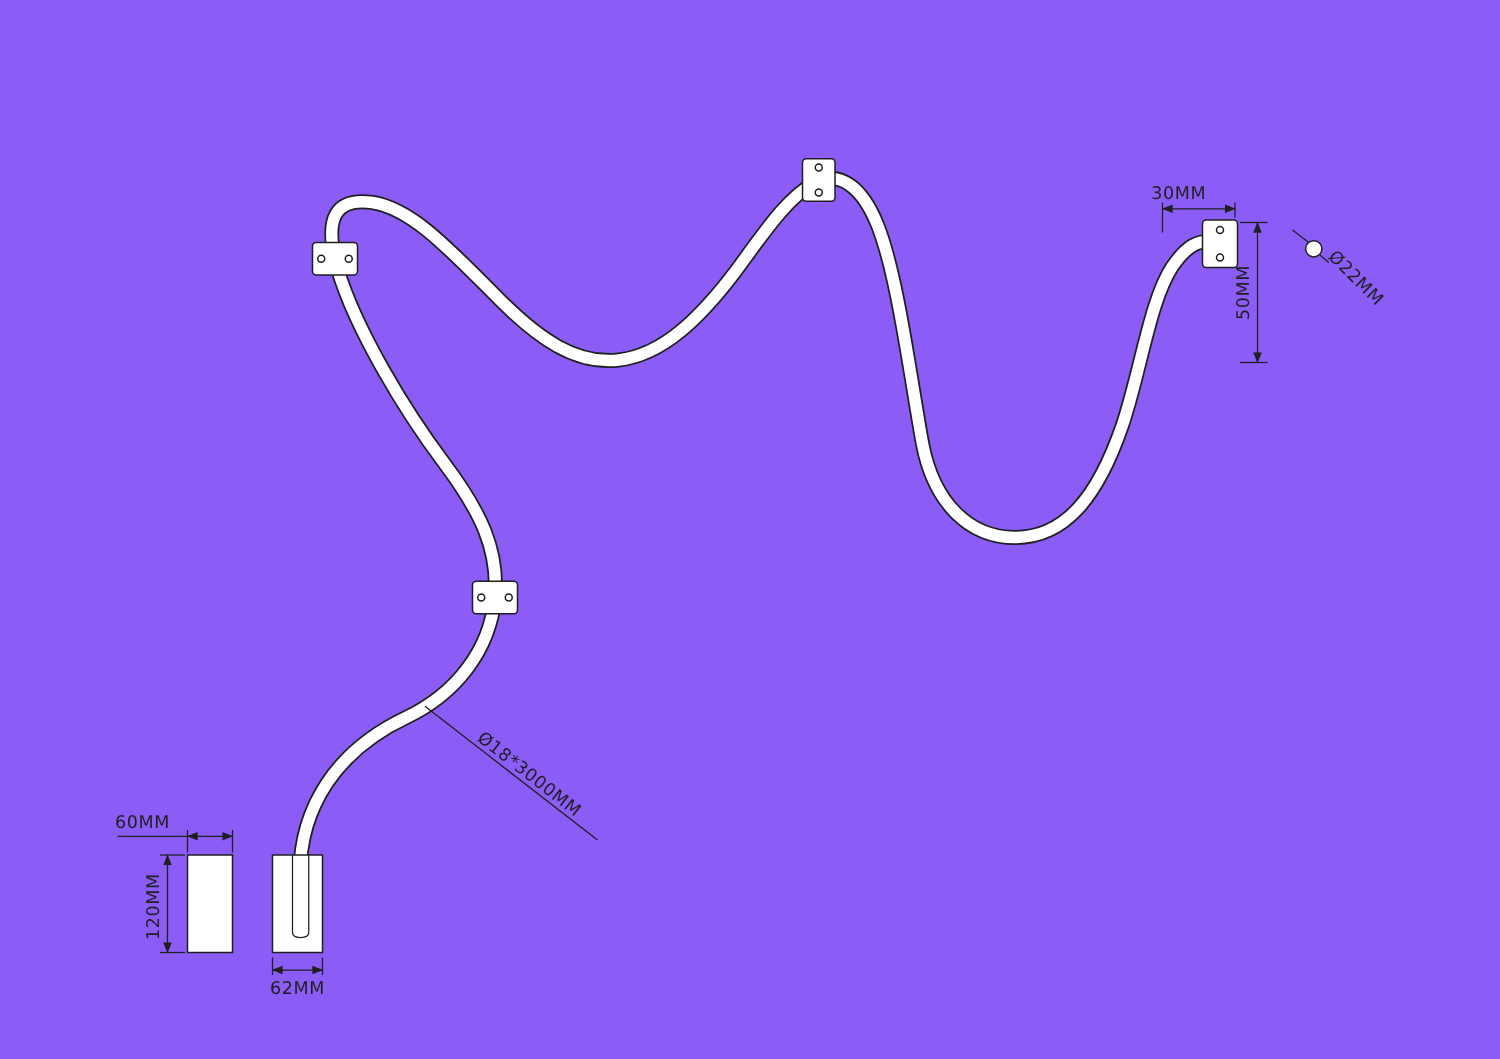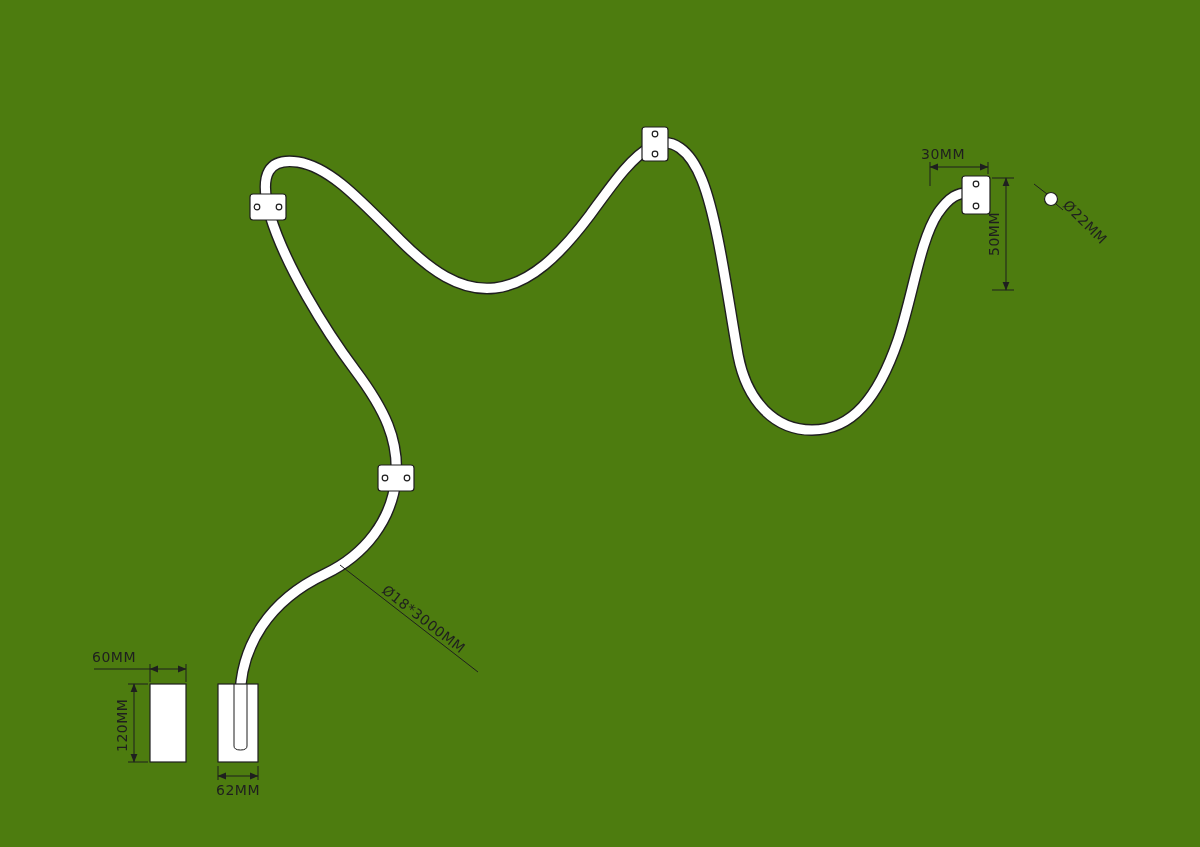--- a/index.html
+++ b/index.html
@@ -4,21 +4,21 @@
 <style>
   html, body {
     margin: 0;
     padding: 0;
     background: #ffffff;
   }
   .stage {
     position: relative;
     width: 1200px;
     height: 847px;
-    background: #4d7c0f;
+    background: #8b5cf6;
     overflow: hidden;
     font-family: "DejaVu Sans", "Liberation Sans", sans-serif;
   }
   svg { display: block; }
   .dim-text {
     font-family: "DejaVu Sans", "Liberation Sans", sans-serif;
     font-size: 14px;
     fill: #1f1f1f;
     letter-spacing: 0.5px;
   }

